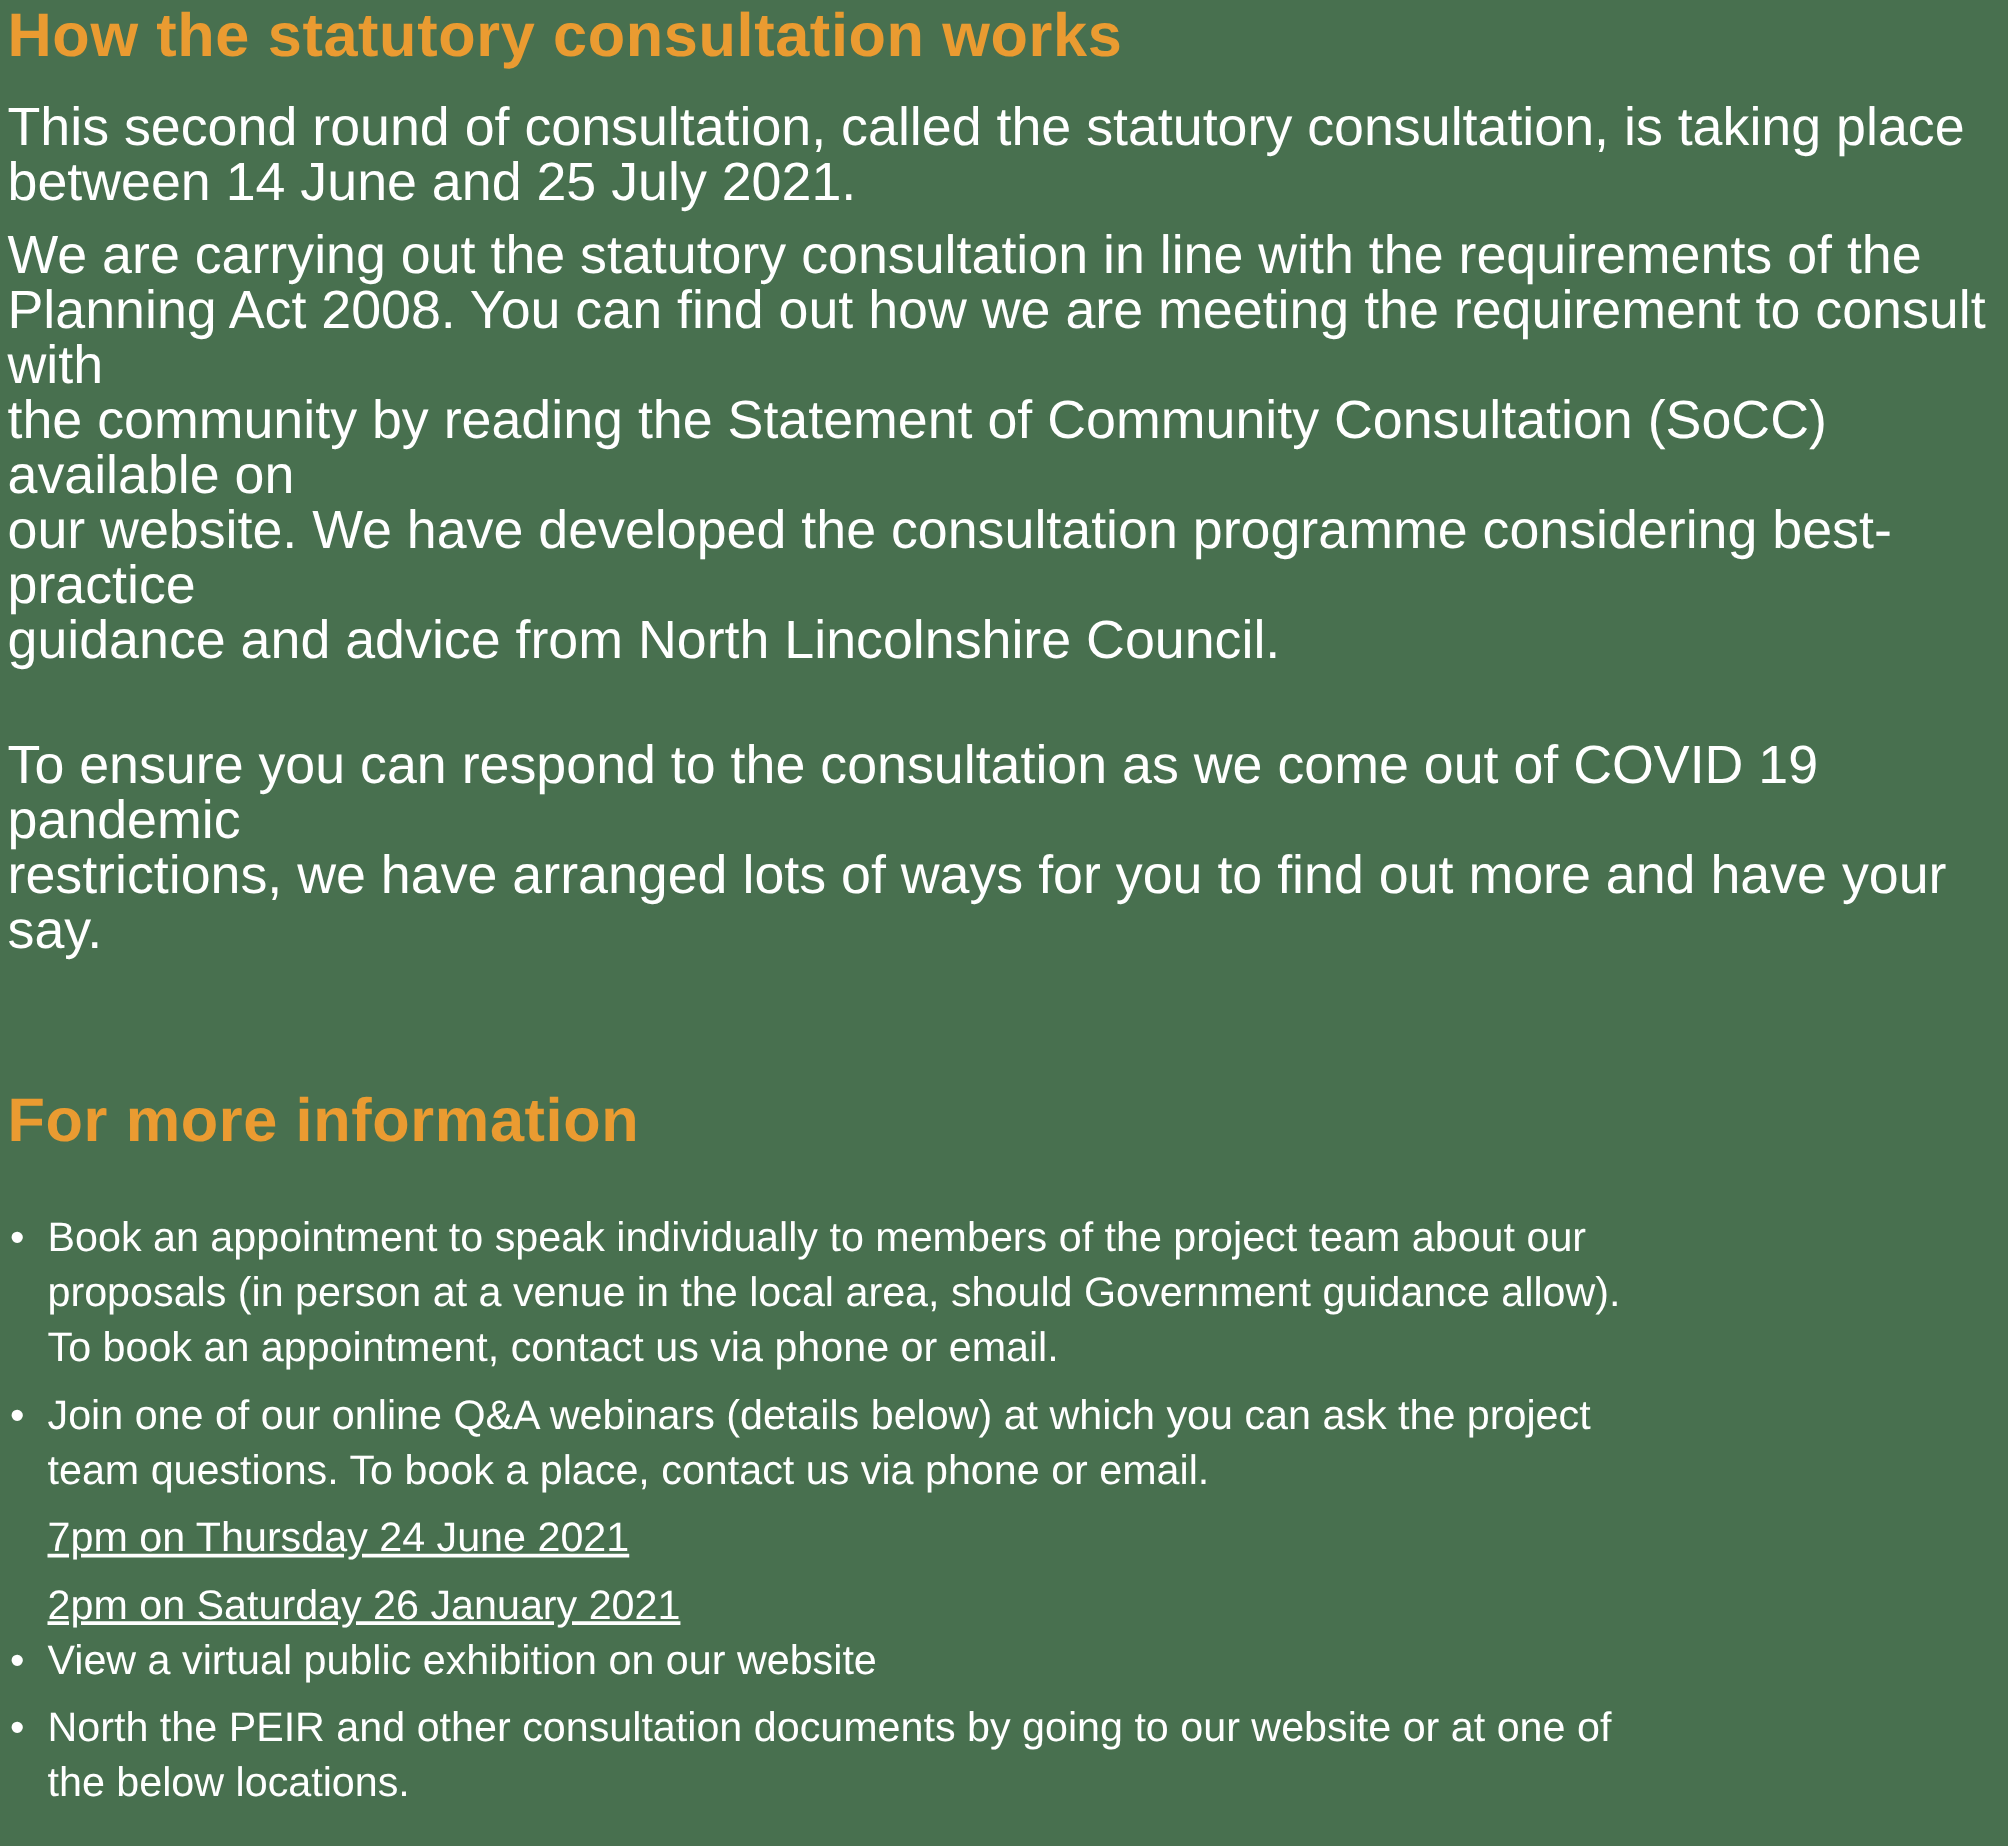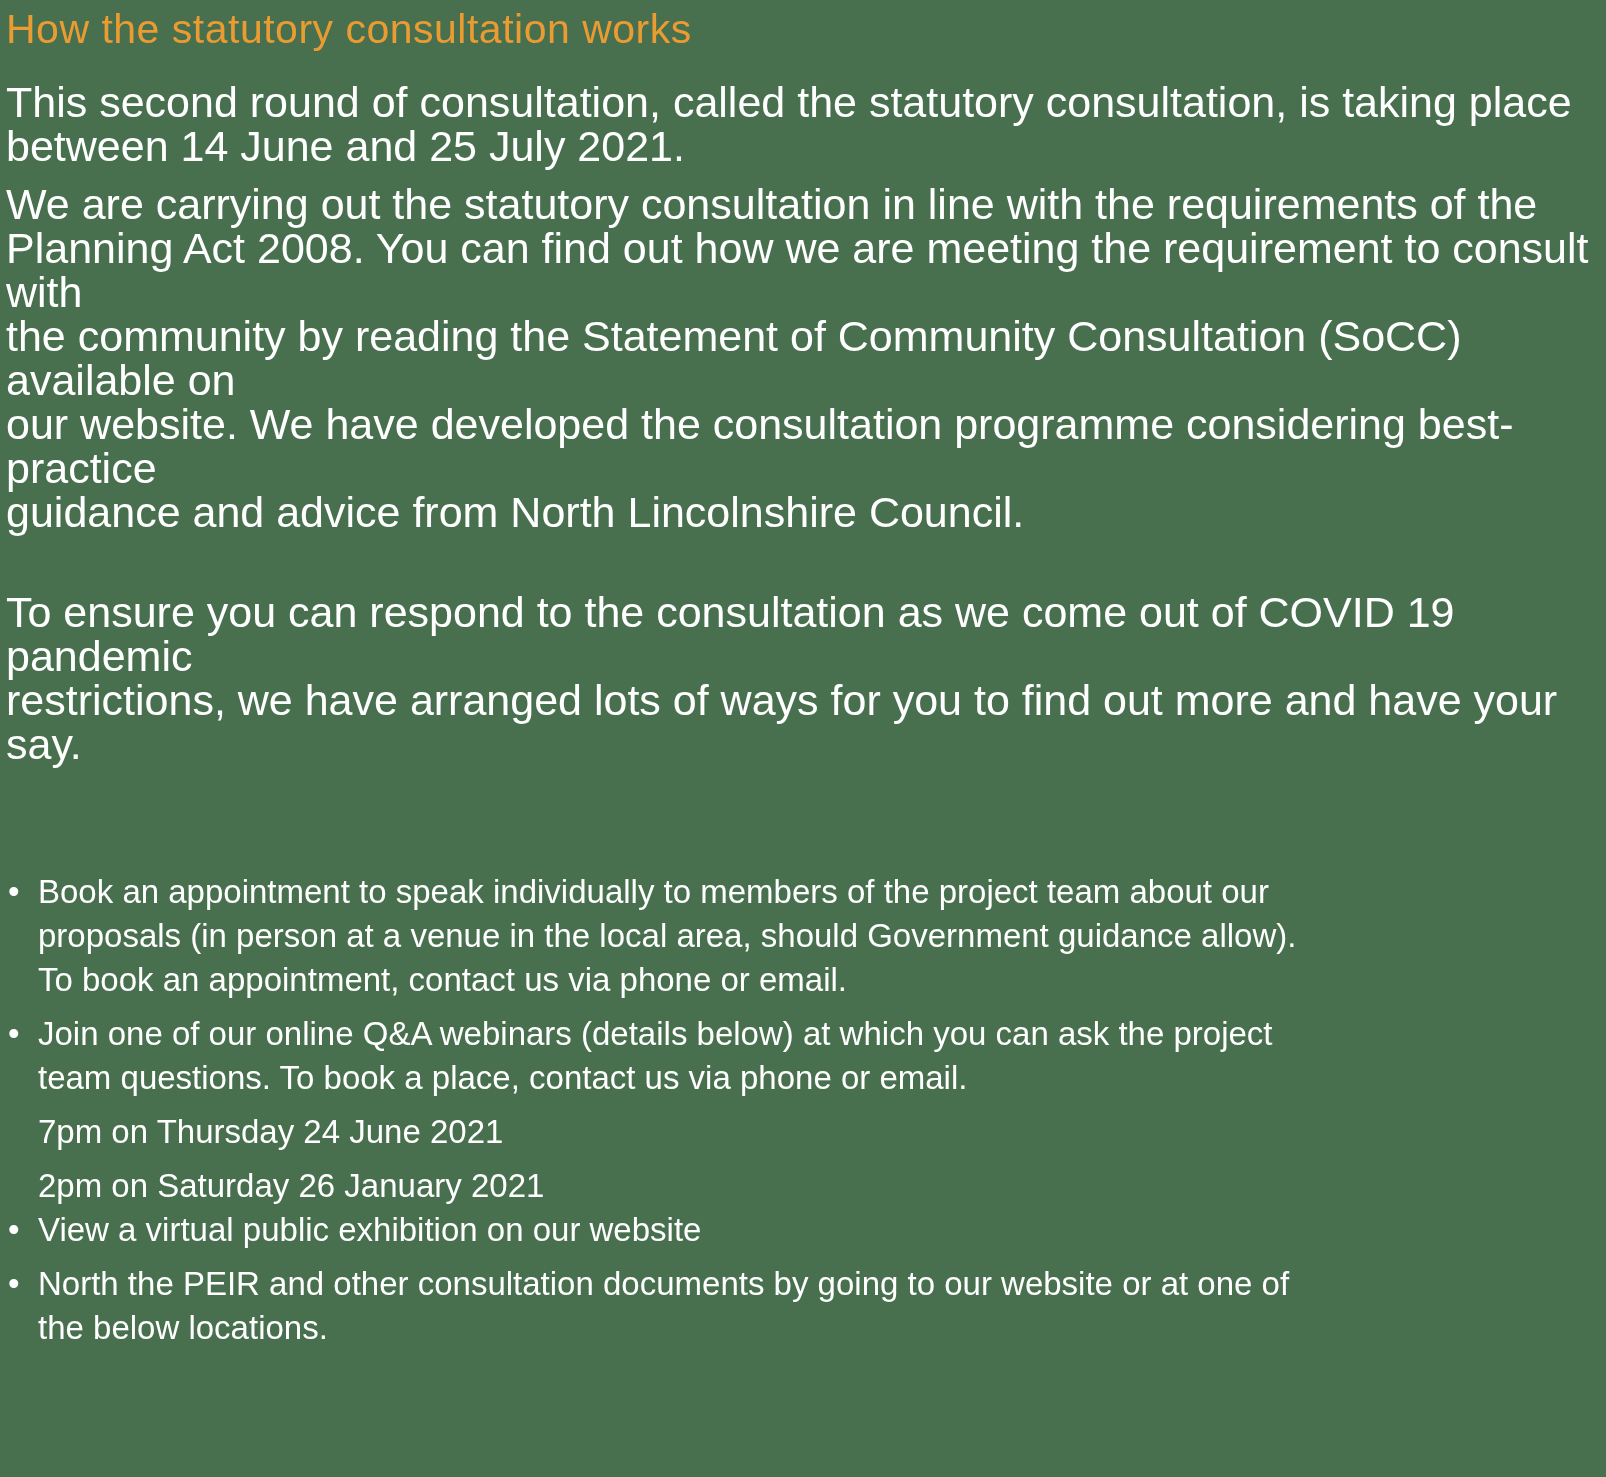--- a/index.html
+++ b/index.html
@@ -12,23 +12,23 @@
   body{
     width:1606px;
     height:1477px;
     background:var(--bg);
     font-family:"Liberation Sans", sans-serif;
     color:var(--body);
     padding:2px 6px 0 6px;
     overflow:hidden;
   }
   .section-heading{
-    font-size:41px;
+    font-size:49px;
     line-height:54px;
-    font-weight:normal;
+    font-weight:bold;
     letter-spacing:0.5px;
     color:var(--accent);
     margin:0 0 24px 0;
   }
   .para{
     font-size:43px;
     line-height:44px;
     margin:0 0 14px 0;
     white-space:pre-line;
   }
@@ -53,21 +53,21 @@
     flex:1 1 auto;
     white-space:pre-line;
   }
   .sub-line{
     font-size:33px;
     line-height:44px;
     margin:10px 0 0 32px;
     white-space:pre-line;
   }
   .sub-line.first{margin-top:8px;}
-  .bullet-group{margin-top:10px;}
+  .bullet-group{margin-top:10px;text-decoration:underline;}
 </style>
 </head>
 <body>
 
 <main>
 
   <section id="section-how-statutory">
     <h1 class="section-heading">How the statutory consultation works</h1>
     <p class="para">This second round of consultation, called the statutory consultation, is taking place
 between 14 June and 25 July 2021.</p>
@@ -77,20 +77,21 @@
 our website. We have developed the consultation programme considering best-practice
 guidance and advice from North Lincolnshire Council.</p>
   </section>
 
   <section id="section-we-want-to-hear">
     <p class="para">To ensure you can respond to the consultation as we come out of COVID 19 pandemic
 restrictions, we have arranged lots of ways for you to find out more and have your say.</p>
   </section>
 
   <section id="section-for-more-information">
+    <h1 class="section-heading">For more information</h1>
 
     <ul class="bullet-list">
 
       <li class="bullet-item">
         <span class="bullet-marker">•</span>
         <span class="bullet-text">Book an appointment to speak individually to members of the project team about our
 proposals (in person at a venue in the local area, should Government guidance allow).
 To book an appointment, contact us via phone or email.</span>
       </li>
 

